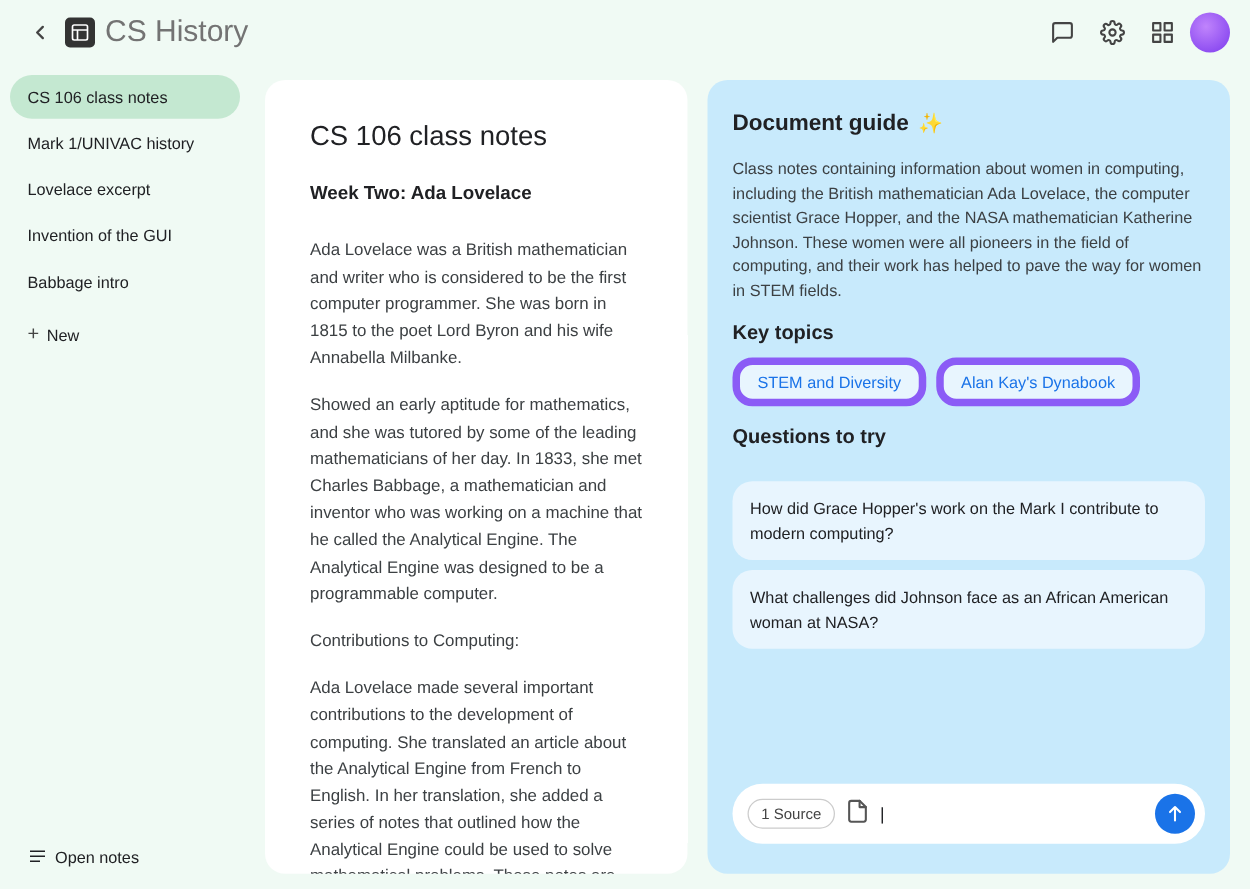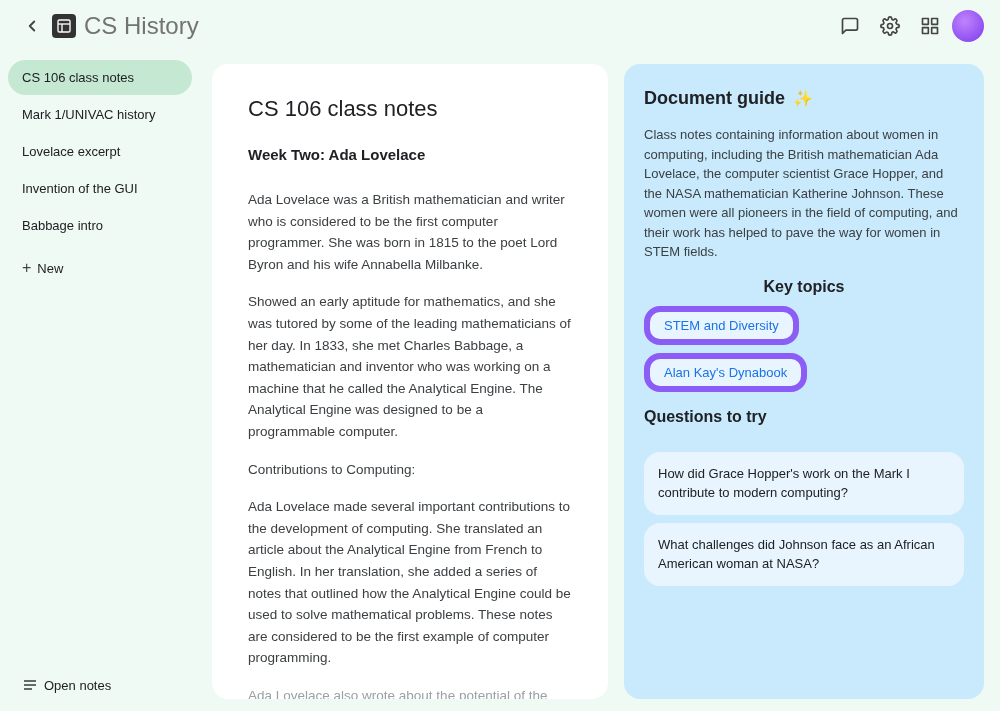--- a/index.html
+++ b/index.html
@@ -165,21 +165,21 @@
       color: #3c4043;
       line-height: 1.6;
       margin-bottom: 16px;
     }
     .doc-paragraph.faded {
       color: #9aa0a6;
     }
 
     
     .guide-panel {
-      width: 360px;
+      width: 418px;
       flex-shrink: 0;
       background: #c8eafc;
       border-radius: 16px;
       padding: 24px 20px;
       display: flex;
       flex-direction: column;
       gap: 16px;
       overflow-y: auto;
     }
     .guide-header {
@@ -198,21 +198,20 @@
     .guide-description {
       font-size: 13px;
       color: #3c4043;
       line-height: 1.5;
     }
     .key-topics-title {
       font-size: 16px;
       font-weight: 600;
       color: #202124;
       margin-bottom: 10px;
-      text-align: center;
     }
     .topics-chips {
       display: flex;
       flex-wrap: wrap;
       gap: 8px;
     }
     .topic-chip {
       background: #e8f5fe;
       border: 6px solid #8b5cf6;
       border-radius: 16px;
@@ -386,16 +385,31 @@
           <span class="topic-chip">Alan Kay's Dynabook</span>
         </div>
       </div>
 
       <div>
         <div class="questions-title">Questions to try</div>
         <div class="question-card">How did Grace Hopper's work on the Mark I contribute to modern computing?</div>
         <div class="question-card">What challenges did Johnson face as an African American woman at NASA?</div>
       </div>
 
+      <div class="input-bar">
+        <span class="source-badge">1 Source</span>
+        <span class="input-doc-icon">
+          <svg width="20" height="20" viewBox="0 0 24 24" fill="none" stroke="#555" stroke-width="2" stroke-linecap="round" stroke-linejoin="round">
+            <path d="M14 2H6a2 2 0 0 0-2 2v16a2 2 0 0 0 2 2h12a2 2 0 0 0 2-2V8z"></path>
+            <polyline points="14 2 14 8 20 8"></polyline>
+          </svg>
+        </span>
+        <input class="input-text" type="text" value="|" style="">
+        <button class="send-btn">
+          <svg width="16" height="16" viewBox="0 0 24 24" fill="white">
+            <path d="M12 4l0 16M6 10l6-6 6 6" stroke="white" stroke-width="2.5" stroke-linecap="round" stroke-linejoin="round" fill="none"></path>
+          </svg>
+        </button>
+      </div>
     </div>
 
   </div>
 </div>
 
 </body></html>

